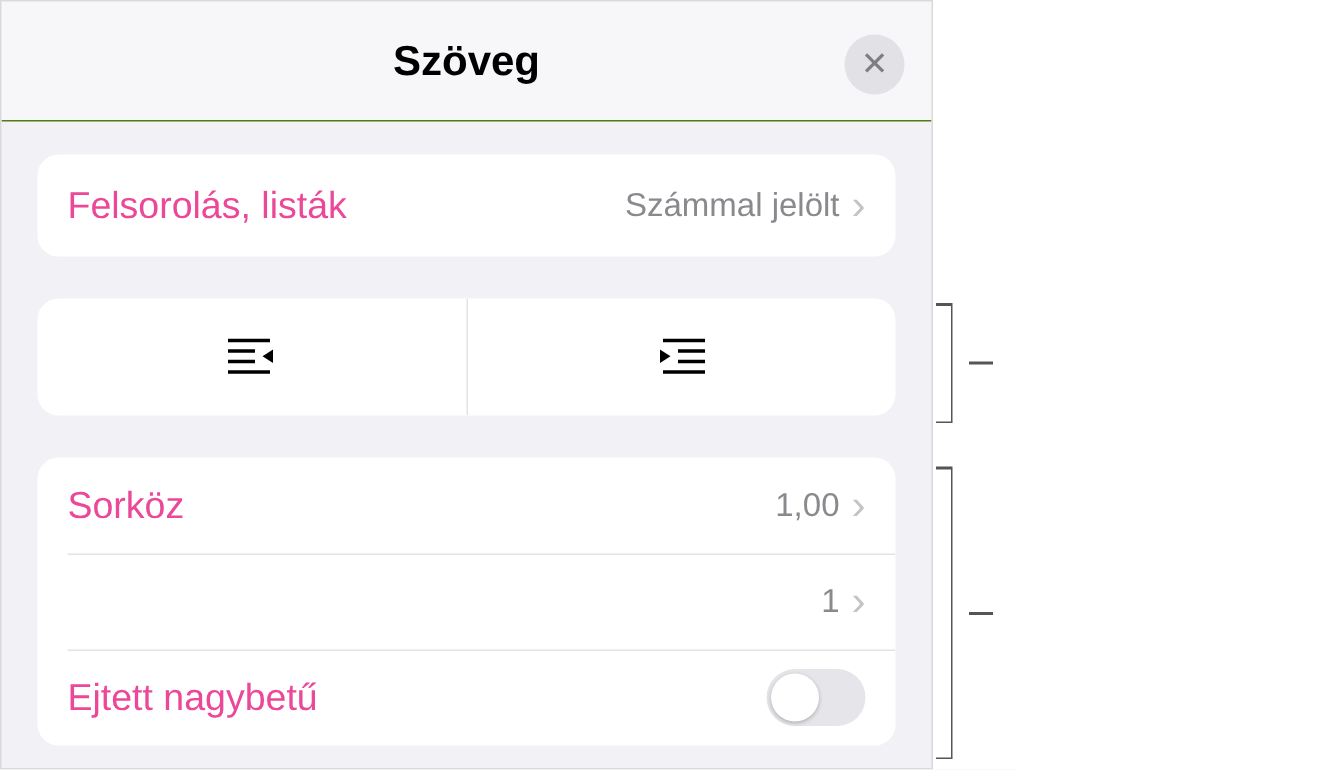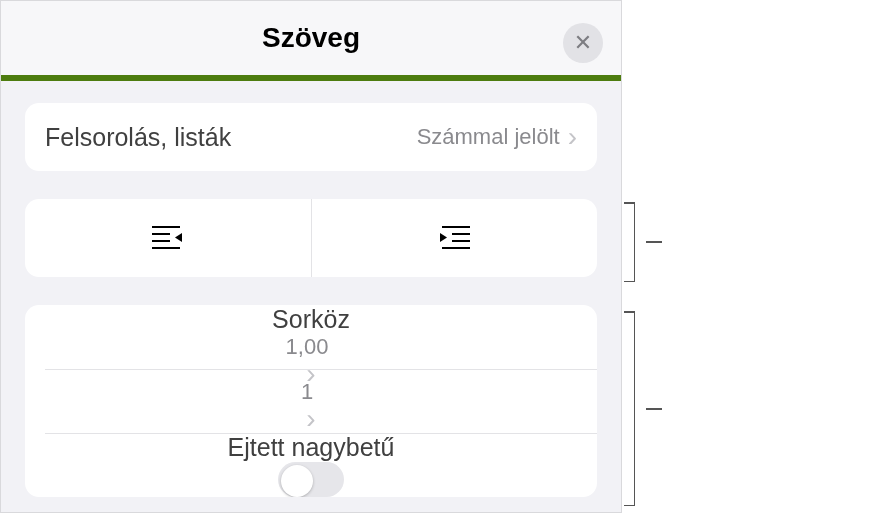--- a/index.html
+++ b/index.html
@@ -14,21 +14,21 @@
       width: 622px;
       height: 513px;
       background: #f2f2f6;
       border: 1px solid #d9d9dc;
       position: relative;
       overflow: hidden;
     }
     .header {
       height: 80px;
       background: #f7f7f9;
-      border-bottom: 6px solid #4d7c0f;
+      border-bottom: 1px solid #4d7c0f;
       display: flex;
       align-items: center;
       justify-content: center;
       position: relative;
     }
     .title {
       font-size: 28px;
       font-weight: 600;
       color: #000;
     }
@@ -59,33 +59,33 @@
       overflow: hidden;
     }
     .group + .group { margin-top: 28px; }
     .row {
       display: flex;
       align-items: center;
       padding: 0 20px;
       height: 68px;
       position: relative;
     }
-    .row.tall { height: 64px; flex-direction: column; }
+    .row.tall { height: 64px; }
     .row + .row::before {
       content: "";
       position: absolute;
       top: 0;
       left: 20px;
       right: 0;
       height: 1px;
       background: #e3e3e6;
     }
     .row-label {
       font-size: 25px;
-      color: #404040;
+      color: #ec4899;
       flex: 0 0 auto;
     }
     .row-spacer { flex: 1; }
     .row-value {
       font-size: 22px;
       color: #8a8a8e;
       margin-right: 8px;
     }
     .chevron {
       color: #c4c4c8;

